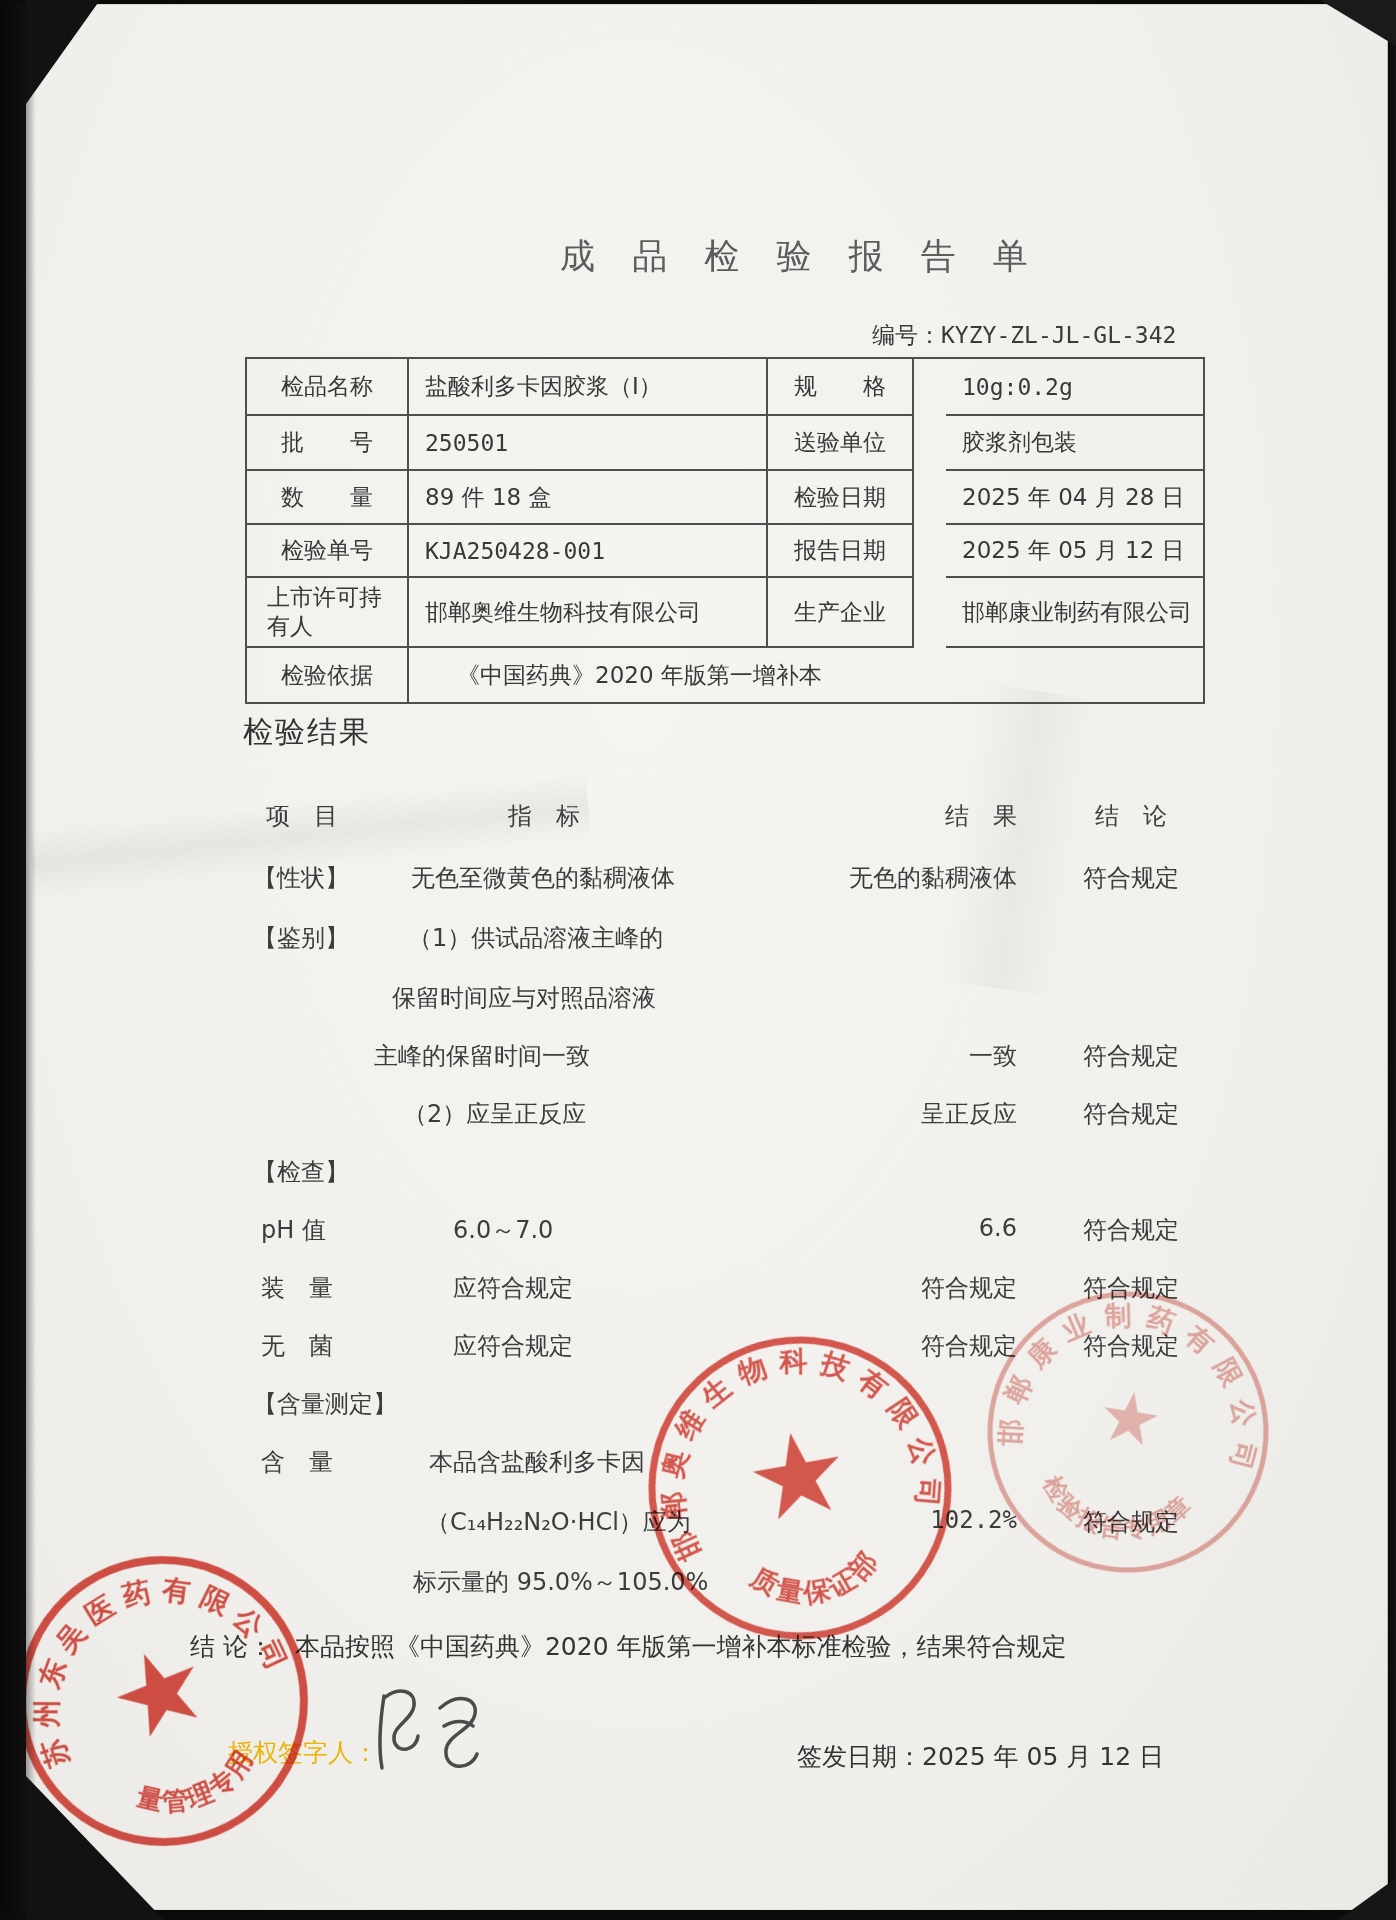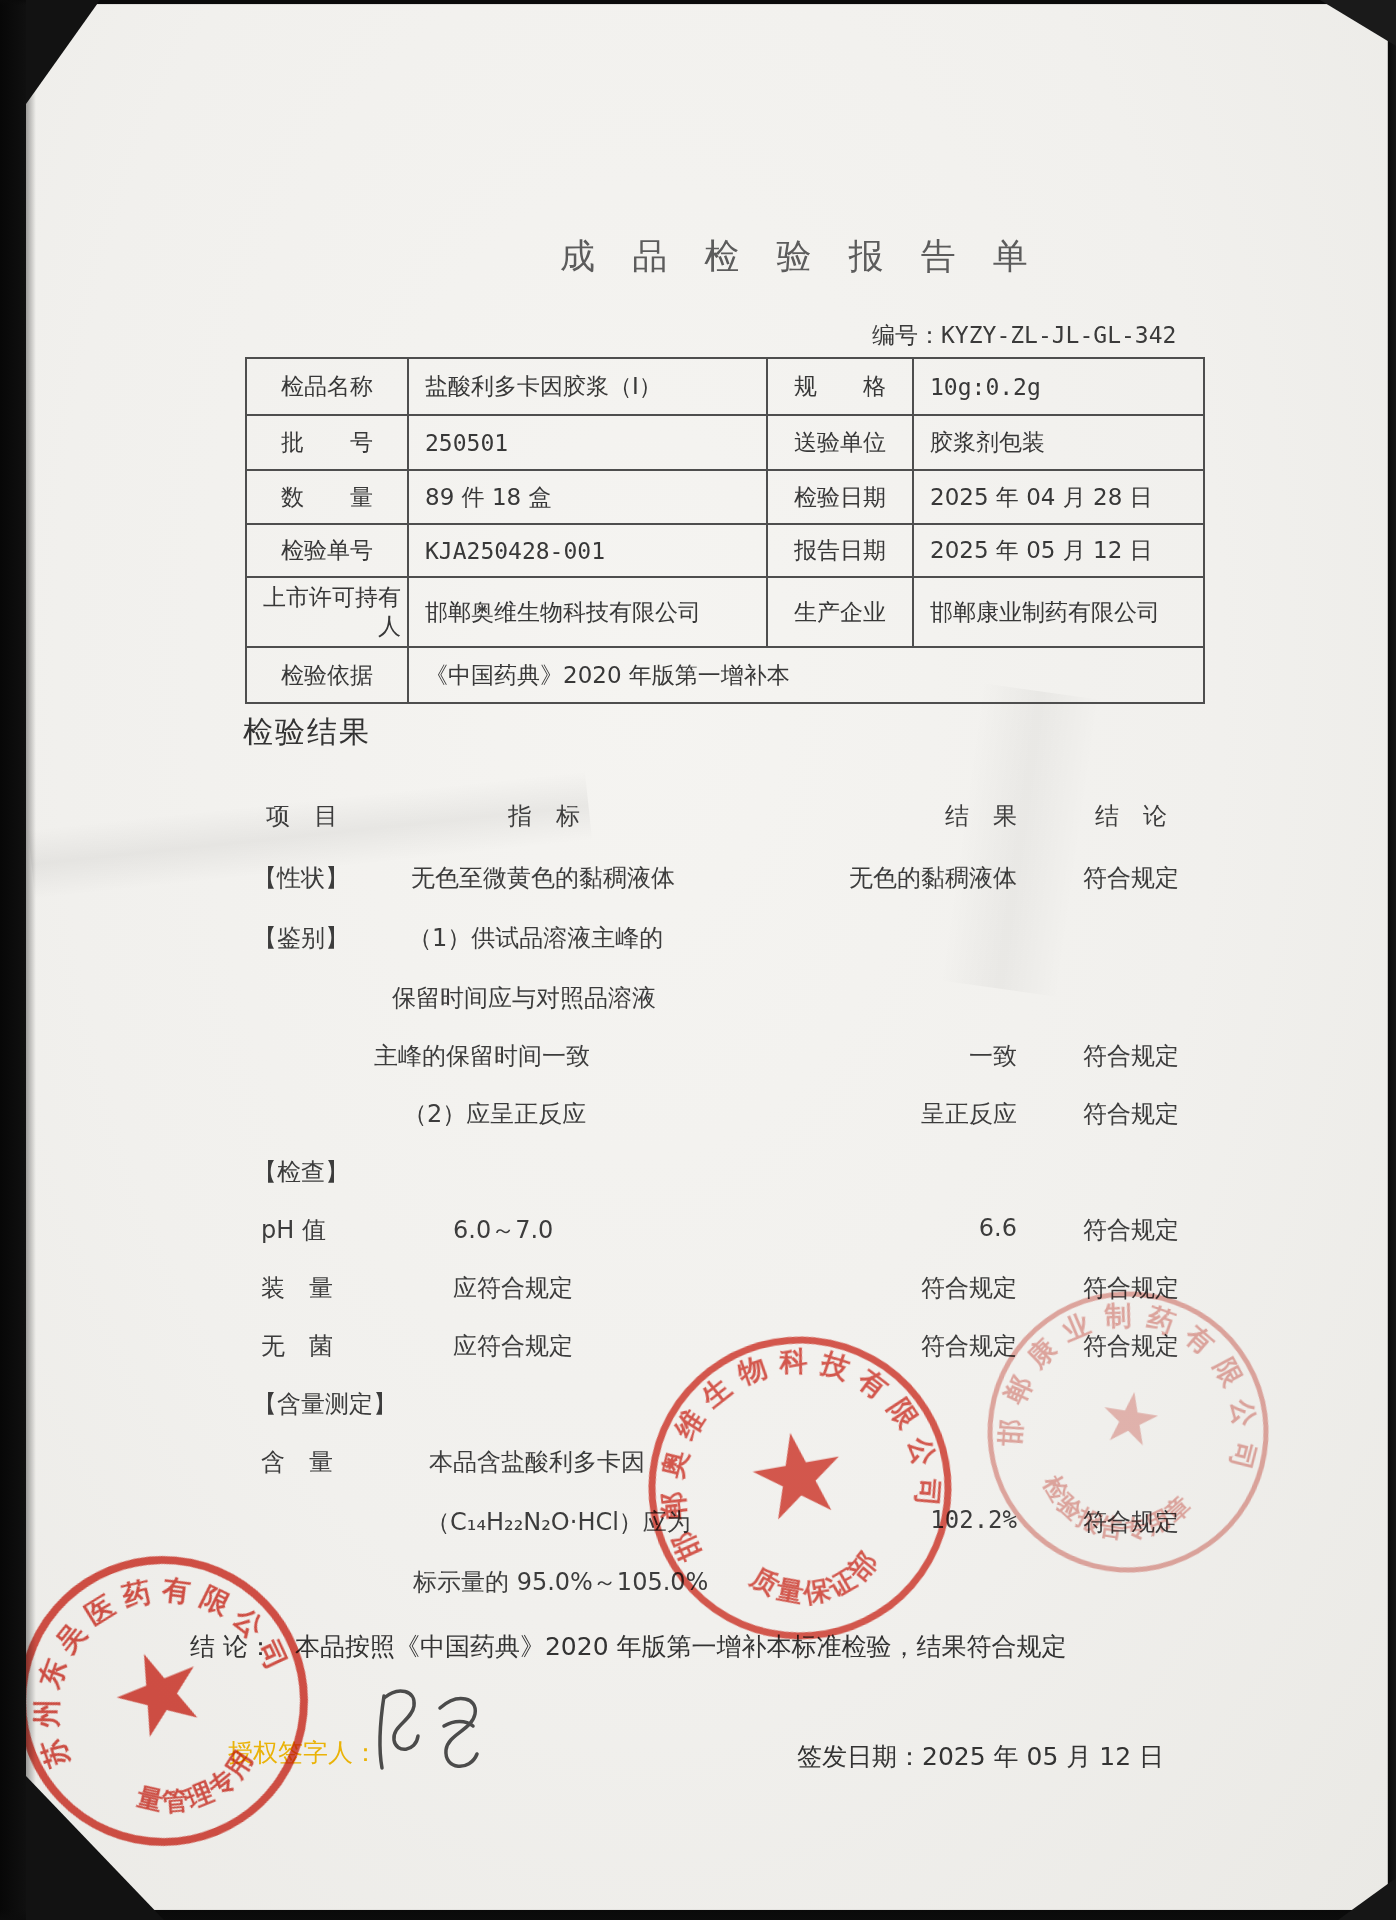--- a/index.html
+++ b/index.html
@@ -31,23 +31,23 @@
   .report-no{left:872px;top:320px;width:330px;font-size:23px;color:#3a3a3a;white-space:nowrap;}
   .mono{font-family:"DejaVu Sans Mono","DejaVu Sans",sans-serif;}
 
   
   .info-table{left:245px;top:357px;display:grid;
       grid-template-columns:162px 359px 146px 289px;
       grid-template-rows:57px 55px 54px 53px 70px 54px;
       border:2px solid #4e4e4e;font-size:23px;color:#383838;}
   .cell{border-right:2px solid #4e4e4e;border-bottom:2px solid #4e4e4e;
         display:flex;align-items:center;}
-  .cell.lab{justify-content:center;text-align:right;line-height:1.25;padding:0 6px;}
+  .cell.lab{justify-content:center;text-align:left;line-height:1.25;padding:0 20px;}
   .cell.val{padding-left:16px;text-align:right;}
-  .cell.no-r{border-right:none;}
+  .cell.no-r{border-right:none;margin-left:32px;}
   .cell.no-b{border-bottom:none;}
   .cell.span3{grid-column:2/5;}
 
   
   .section-title{left:243px;top:712px;font-size:30px;color:#333;letter-spacing:2px;}
   .results{left:245px;top:800px;width:956px;height:810px;font-size:24px;color:#3c3c3c;}
   .rrow{position:absolute;left:0;width:100%;height:34px;white-space:nowrap;margin-left:8px;}
   .c-item{position:absolute;left:0;width:170px;}
   .c-ind{position:absolute;left:118px;width:420px;}
   .c-res{position:absolute;left:444px;width:320px;text-align:right;}

